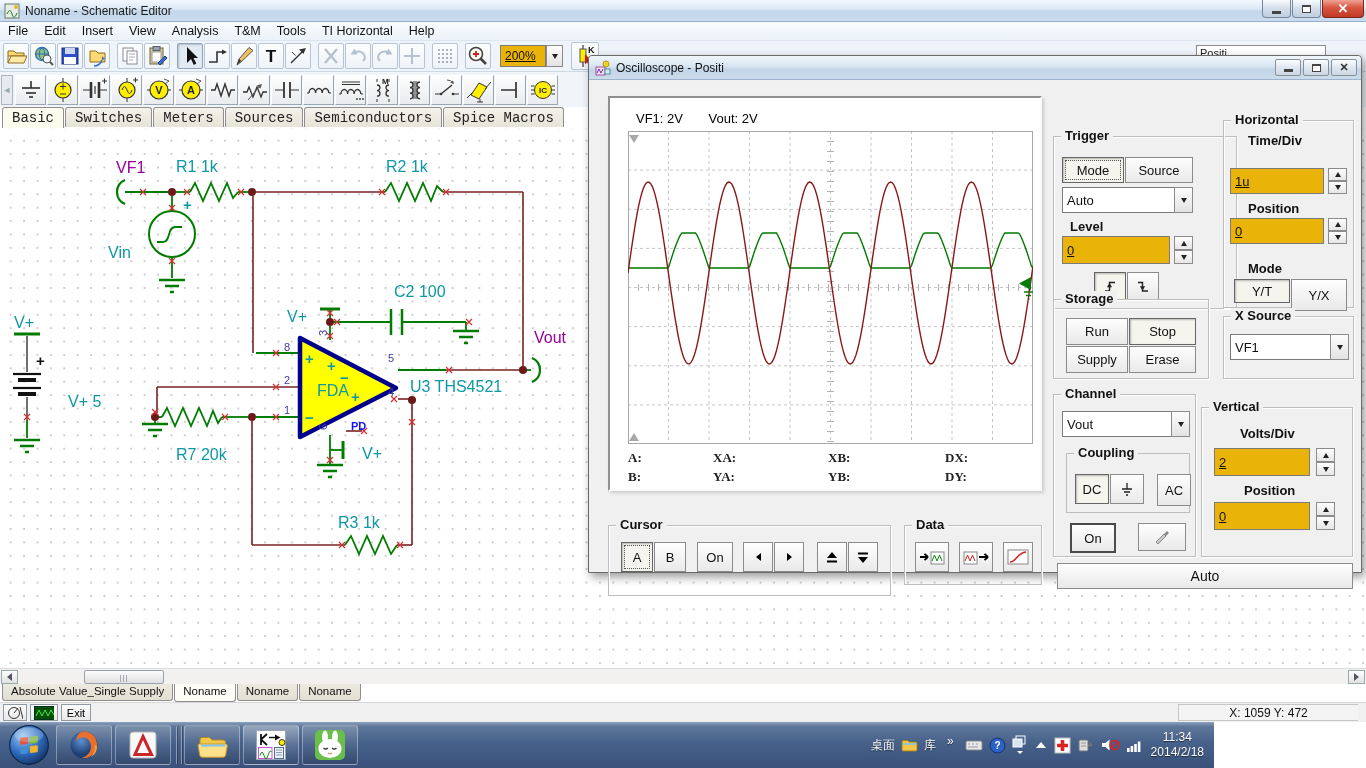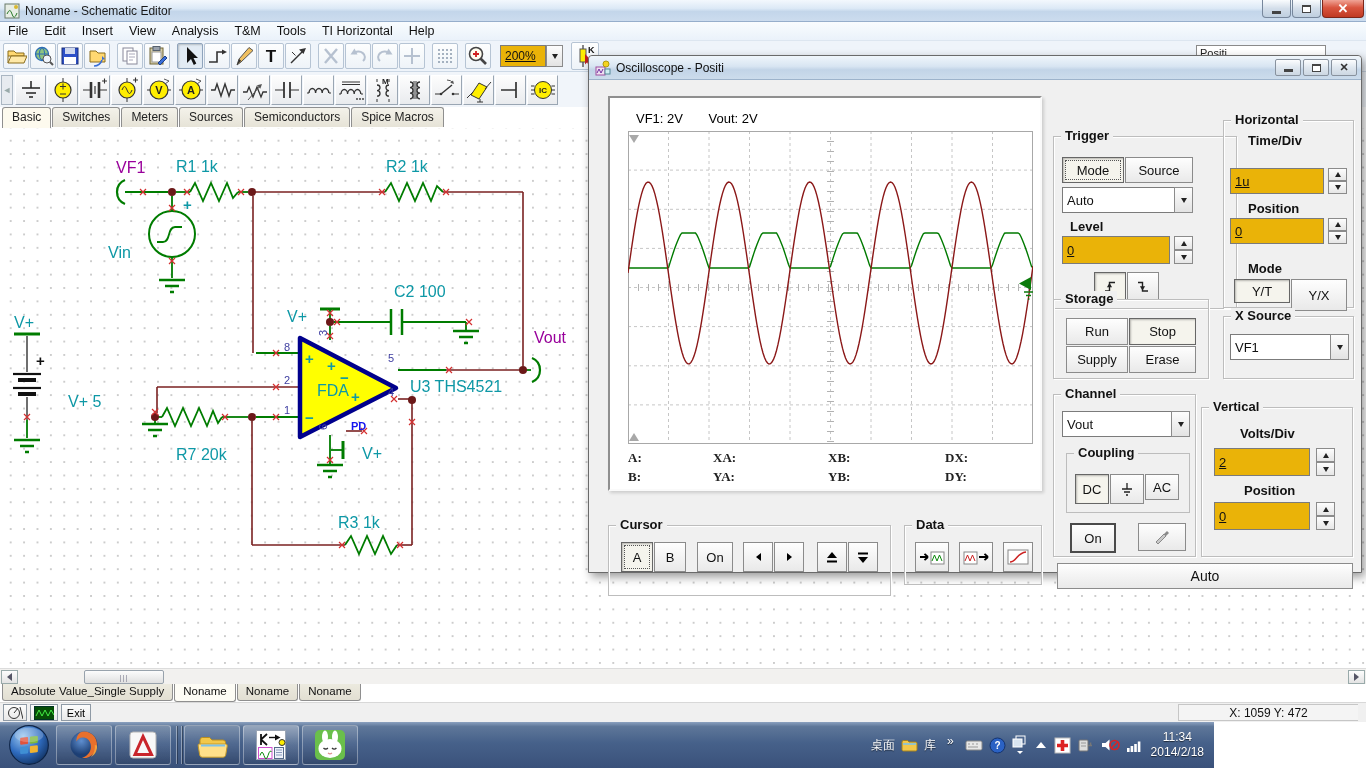--- a/index.html
+++ b/index.html
@@ -35,22 +35,22 @@
 #position-fragment{position:absolute;left:1196px;top:45px;width:130px;height:16px;background:#fff;
  border:1px solid #8a8a8a;font-size:11px;color:#222;padding:1px 3px;overflow:hidden;white-space:nowrap;}
 
 #toolbar-2{position:absolute;left:0;top:72px;width:1366px;height:35px;background:#f1f5fa;display:flex;align-items:center;padding-left:1px;}
 .cbtn{width:31px;height:30px;margin-right:1px;background:linear-gradient(#fdfdfd,#e9ebee);border:1px solid #9aa6b3;
  border-top-color:#fff;border-left-color:#fff;display:flex;align-items:center;justify-content:center;flex:0 0 auto;}
 .cscroll{width:12px;height:30px;background:#e7ebf0;border:1px solid #aab6c2;display:flex;align-items:center;justify-content:center;
  color:#9aa;font-size:9px;flex:0 0 auto;margin-right:2px;}
 
 #component-tabs{position:absolute;left:2px;top:107px;height:21px;display:flex;align-items:flex-start;}
-.ctab{height:20px;padding:2px 9px 0;font-size:12px;color:#222;background:linear-gradient(#f4f2ea,#e6e3d7);
- border:1px solid #8f8f8f;border-bottom:none;border-radius:3px 3px 0 0;margin-right:1px;}
+.ctab{height:20px;padding:2px 9px 0;font-size:14px;color:#222;background:linear-gradient(#f4f2ea,#e6e3d7);
+ border:1px solid #8f8f8f;border-bottom:none;border-radius:3px 3px 0 0;margin-right:1px;font-family:Liberation Mono, monospace;}
 .ctab.active{background:#fdfaee;height:21px;font-weight:normal;}
 
 
 #canvas{position:absolute;left:0;top:128px;width:1366px;height:540px;background:#fff;
  background-image:radial-gradient(#cccccc 1px,transparent 1px);background-size:13.4px 13.4px;background-position:4px 6px;}
 #schematic{position:absolute;left:0;top:128px;width:1366px;height:540px;pointer-events:none;}
 .sch-label{font-size:16px;}
 .sch-label.teal{fill:#0e98a6;}
 .sch-label.purple{fill:#99009b;}
 .sch-label.blue-small{font-size:11px;font-weight:bold;fill:#1515ee;}
@@ -900,21 +900,21 @@
             </span>
         </span>
         <div class="gbox" style="left:12px;top:58px;width:124px;height:60px;box-shadow:none">
           <span class="gtitle" style="background:#f0f0f0">Coupling</span>
           <span class="wbtn pressed" style="left:8px;top:20px;width:34px;height:30px">DC</span>
           <span class="wbtn" style="left:43px;top:20px;width:34px;height:30px">
             <svg width="14" height="16">
                 <path d="M7,2 V8 M2,8 H12 M4,11 H10 M6,14 H8" stroke="#222" stroke-width="1.3"></path>
               </svg>
           </span>
-          <span class="wbtn" style="left:78px;top:20px;width:34px;height:26px">AC</span>
+          <span class="wbtn" style="left:90px;top:20px;width:34px;height:32px">AC</span>
         </div>
         <span class="wbtn default" style="left:16px;top:128px;width:46px;height:30px">On</span>
         <span class="wbtn" style="left:84px;top:128px;width:48px;height:28px">
           <svg width="18" height="16">
               <path d="M3,13 L11,5 l2,2 -8,8 z" fill="#c9c9c9" stroke="#8a8a8a"></path>
               <path d="M11,5 l3,-3 2,2 -3,3 z" fill="#8a8a8a"></path>
             </svg>
         </span>
       </div>
 

